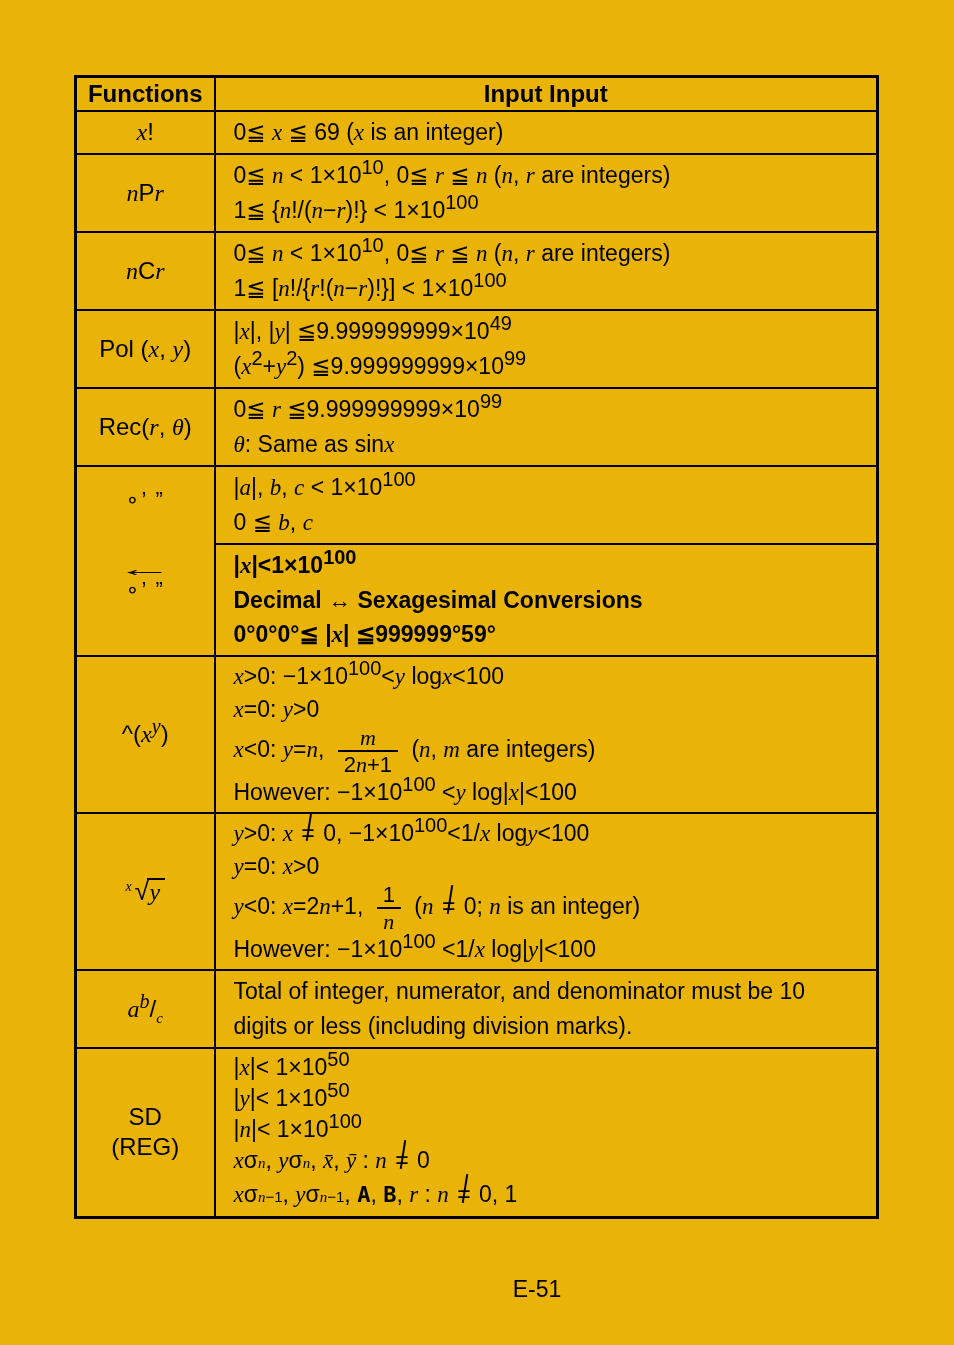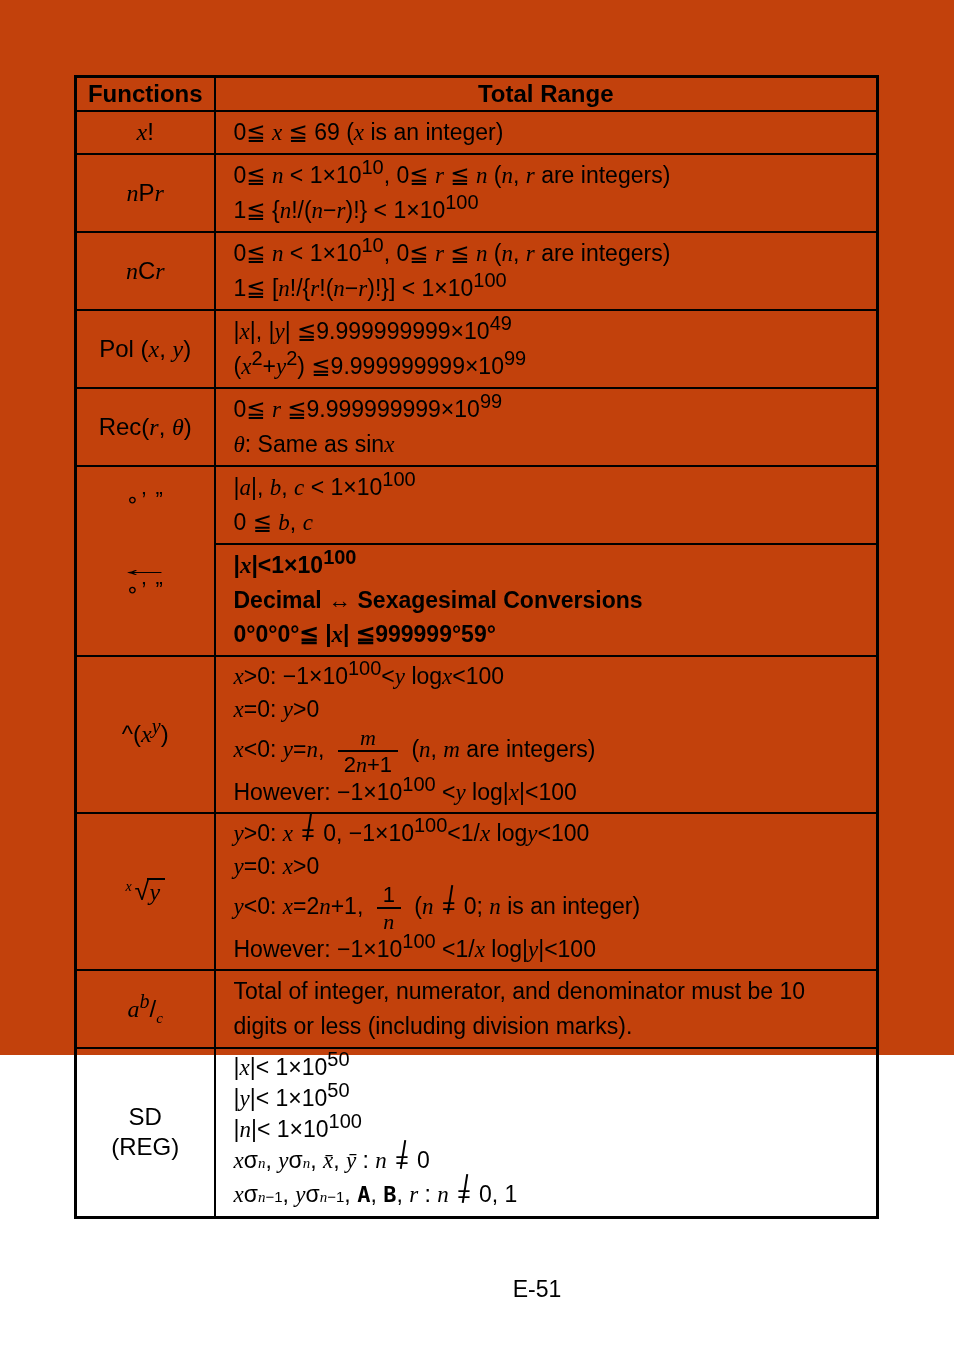--- a/index.html
+++ b/index.html
@@ -3,21 +3,21 @@
 <meta charset="utf-8">
 <style>
   * { margin:0; padding:0; box-sizing:border-box; }
   html,body { background:#ffffff; }
   body {
     width:954px; height:1345px;
     font-family:"Liberation Sans", sans-serif;
     color:#000;
     position:relative;
   }
-  .page { position:relative; width:954px; height:1055px; background:#c2410c; }
+  .page { position:relative; width:954px; height:1345px; background:#eab308; }
 
   table.spec-table {
     position:absolute; left:74px; top:75px;
     width:805px;
     border-collapse:collapse;
     table-layout:fixed;
     border:3px solid #000;
   }
   .col-func { width:139px; }
   td, th { border:2px solid #000; vertical-align:middle; }
@@ -108,21 +108,21 @@
 
   <table class="spec-table">
     <colgroup>
         <col class="col-func">
         <col class="col-range">
       </colgroup>
 
     <tbody>
         <tr class="r-header">
       <th>Functions</th>
-      <th>Total Range</th>
+      <th>Input Input</th>
     </tr>
 
     <tr class="r-fact">
       <td class="func"><span class="v">x</span>!</td>
       <td class="range">
         <div class="line">0≦ <span class="v">x</span> ≦ 69 (<span class="v">x</span> is an integer)</div>
       </td>
     </tr>
 
     <tr class="r-npr">

